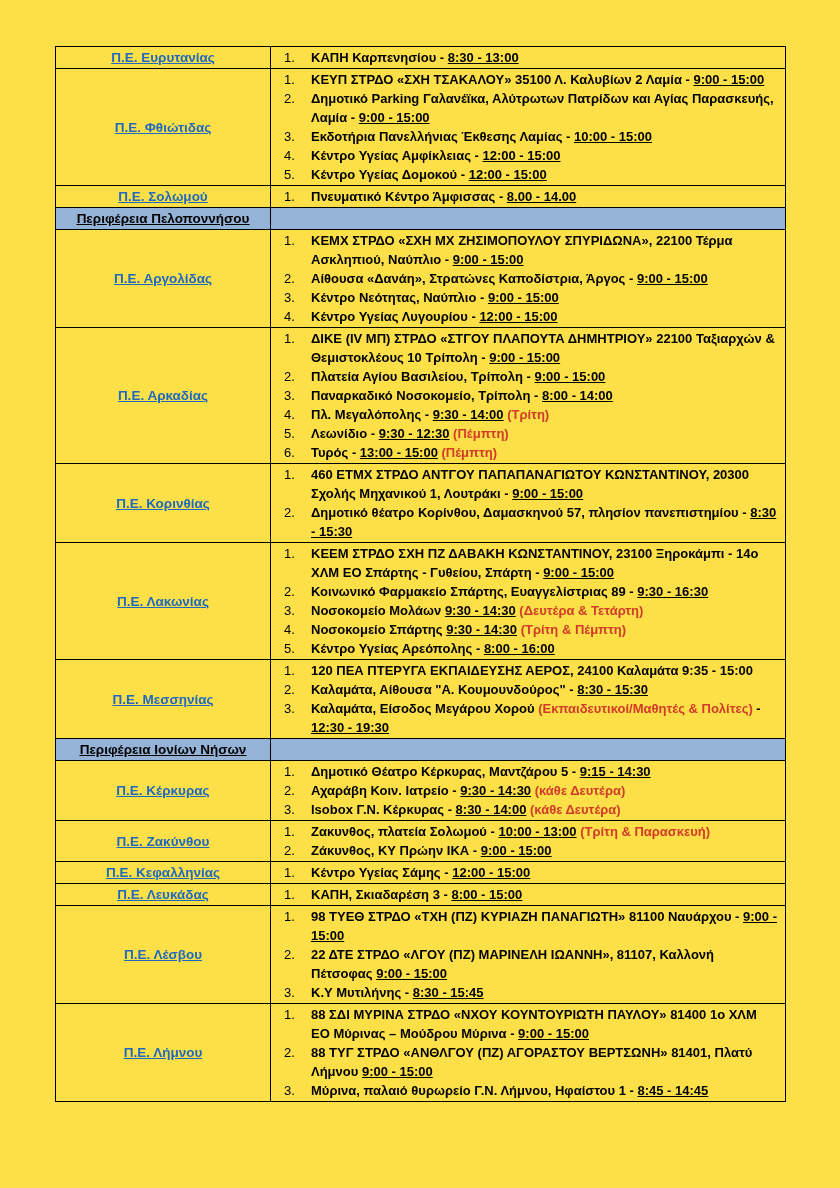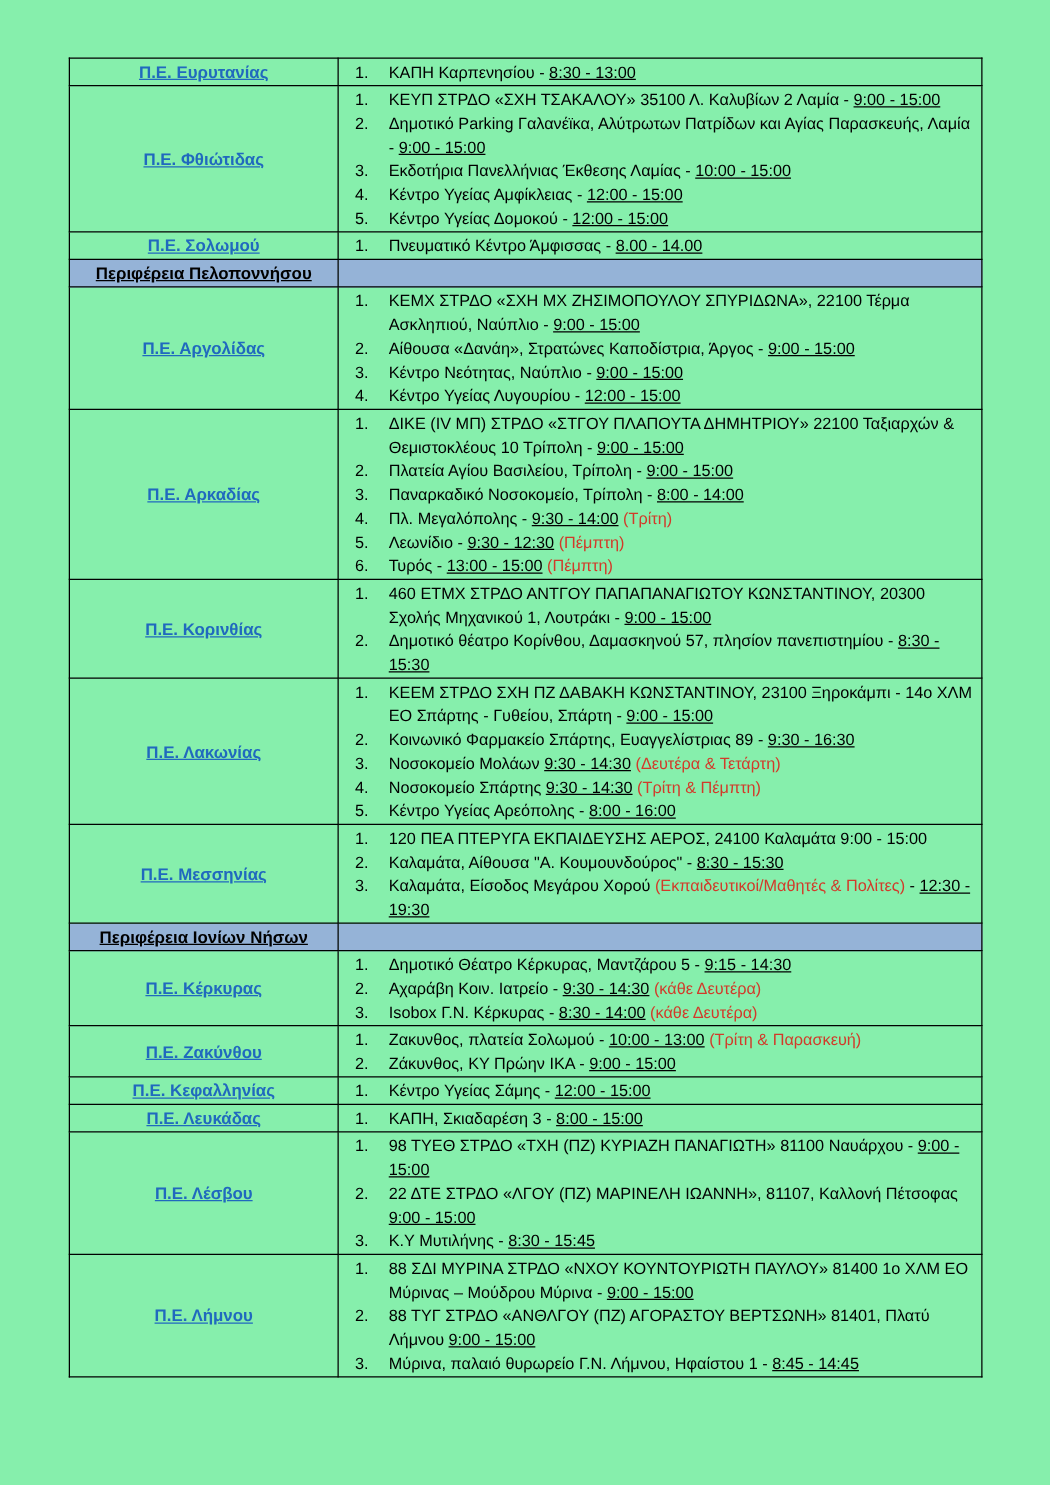--- a/index.html
+++ b/index.html
@@ -1,44 +1,44 @@
 <!DOCTYPE html>
 <html><head>
 <meta charset="utf-8">
 <style>
   html, body { margin:0; padding:0; }
   body {
     width:840px; height:1188px; background:#ffffff; overflow:hidden;
     font-family:"Liberation Sans", sans-serif; color:#000;
   }
-  .page { position:relative; width:840px; height:1188px; background:#86efac; }
+  .page { position:relative; width:840px; height:1188px; background:#fde047; }
   table.schedule {
     position:absolute; left:55px; top:46px; width:730px;
     border-collapse:collapse; table-layout:fixed;
   }
   col.c-left  { width:215px; }
   col.c-right { width:515px; }
   td {
     border:1px solid #000; padding:0; vertical-align:middle;
   }
   .cell-left { text-align:center; }
   .unit-name {
     color:#2069BE; font-weight:bold; text-decoration:underline;
     font-size:13.5px; line-height:19px; cursor:pointer;
   }
-  .section-row td { background:#95B3D7; height:21px; }
+  .section-row td { background:#95B3D7; height:21px;text-decoration:underline; }
   .section-label {
     font-weight:bold; text-decoration:underline; color:#000;
     font-size:13.5px; line-height:19px;
   }
   .cell-right { vertical-align:middle; }
   .items { padding:1px 6px 1px 13px; }
   .item { display:flex; font-size:13px; line-height:19px; }
   .item .num { flex:0 0 27px; }
-  .item .content { flex:1 1 auto; min-width:0; }
+  .item .content { flex:1 1 auto; min-width:0;font-weight:bold; }
   .seg-t { color:#000; }
   .seg-u { color:#000; text-decoration:underline; }
   .seg-r { color:#D23A2A; }
 </style>
 </head>
 <body>
 
 <div class="page">
   <table class="schedule">
     <colgroup>
@@ -194,21 +194,21 @@
               </div>
             </div>
           </td>
         </tr>
         <tr class="unit-row">
           <td class="cell-left"><span class="unit-name">Π.Ε. Μεσσηνίας</span></td>
           <td class="cell-right">
             <div class="items">
               <div class="item">
                 <span class="num">1.</span>
-                <span class="content"><span class="seg-t">120 ΠΕΑ ΠΤΕΡΥΓΑ ΕΚΠΑΙΔΕΥΣΗΣ ΑΕΡΟΣ, 24100 Καλαμάτα 9:00 - 15:00</span></span>
+                <span class="content"><span class="seg-t">120 ΠΕΑ ΠΤΕΡΥΓΑ ΕΚΠΑΙΔΕΥΣΗΣ ΑΕΡΟΣ, 24100 Καλαμάτα 9:35 - 15:00</span></span>
               </div>
               <div class="item">
                 <span class="num">2.</span>
                 <span class="content"><span class="seg-t">Καλαμάτα, Αίθουσα "Α. Κουμουνδούρος" - </span><span class="seg-u">8:30 - 15:30</span></span>
               </div>
               <div class="item">
                 <span class="num">3.</span>
                 <span class="content"><span class="seg-t">Καλαμάτα, Είσοδος Μεγάρου Χορού </span><span class="seg-r">(Εκπαιδευτικοί/Μαθητές &amp; Πολίτες)</span><span class="seg-t"> - </span><span class="seg-u">12:30 - 19:30</span></span>
               </div>
             </div>

